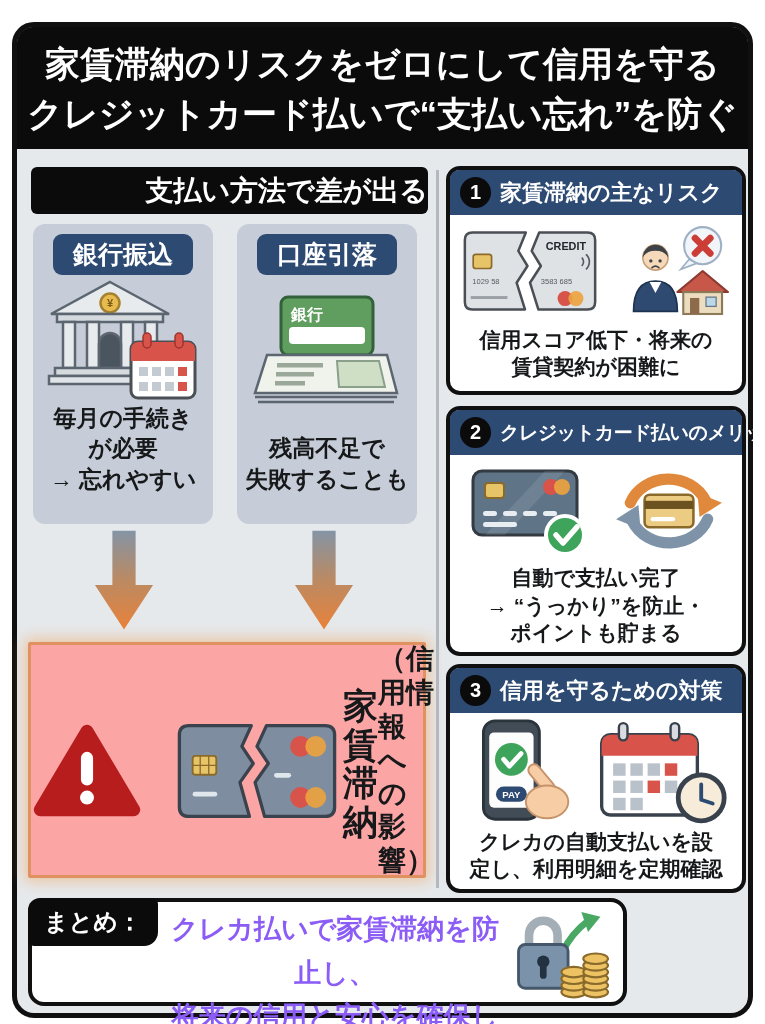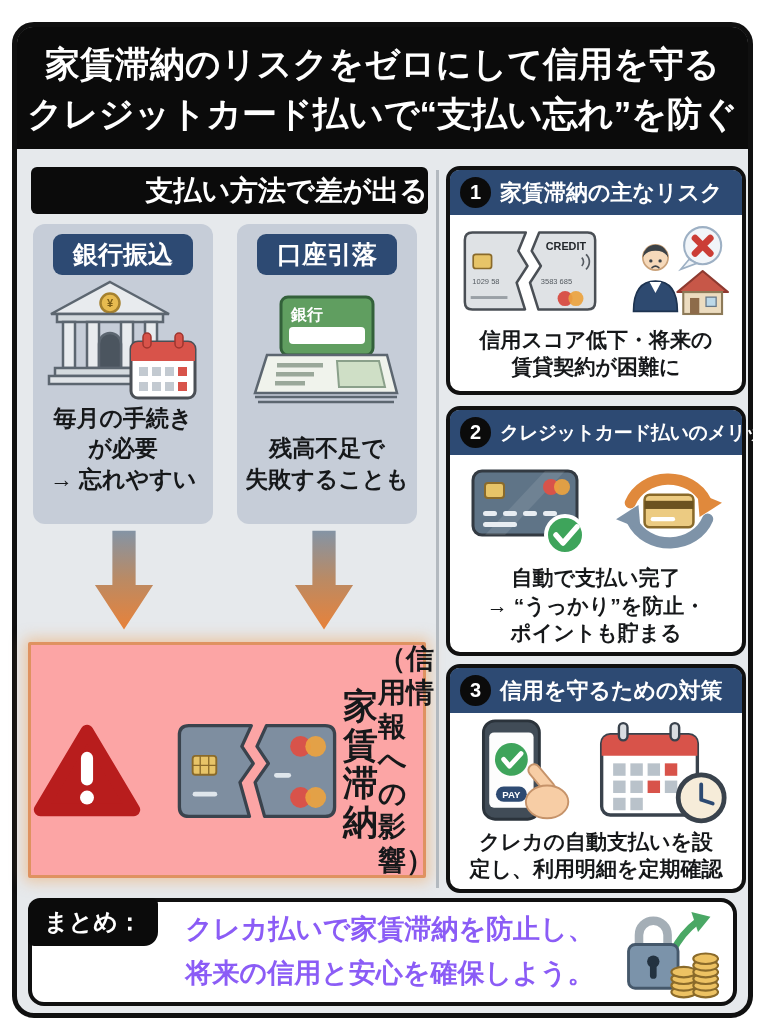--- a/index.html
+++ b/index.html
@@ -39,21 +39,21 @@
   .rhead{background:#2d4a73;border-radius:9px 9px 0 0;height:45px;display:flex;align-items:center;
          gap:9px;padding:0 10px;flex:none;}
   .rnum{width:31px;height:31px;background:#0b0b0b;border-radius:50%;color:#fff;font-size:20px;font-weight:bold;
         display:flex;align-items:center;justify-content:center;flex:none;}
   .rtitle{color:#fff;font-weight:bold;font-size:22px;white-space:nowrap;}
   .rbox.b2 .rtitle{font-size:19px;letter-spacing:-0.5px;}
   .rbody{flex:1;display:flex;flex-direction:column;align-items:center;justify-content:space-evenly;padding:2px 0 4px;}
   .ricons{display:flex;align-items:center;justify-content:space-between;gap:14px;}
   .rcaption{font-size:21px;font-weight:bold;color:#16181a;text-align:center;line-height:1.3;}
 
-  .summary{position:absolute;left:28px;top:898px;width:709px;height:108px;background:#fff;
+  .summary{position:absolute;left:28px;top:898px;width:599px;height:108px;background:#fff;
            border:4px solid #101010;border-radius:16px;box-sizing:border-box;}
   .sum-tag{position:absolute;left:-4px;top:-4px;background:#0b0b0b;color:#fff;font-size:24px;font-weight:bold;
            padding:8px 16px;border-radius:12px 6px 14px 6px;}
   .sum-text{position:absolute;left:135px;right:120px;top:6px;text-align:center;font-size:27px;font-weight:bold;
             color:#8b5cf6;line-height:1.62;}
   .sum-icon{position:absolute;right:14px;top:6px;}
 </style>
 </head>
 <body>
 

